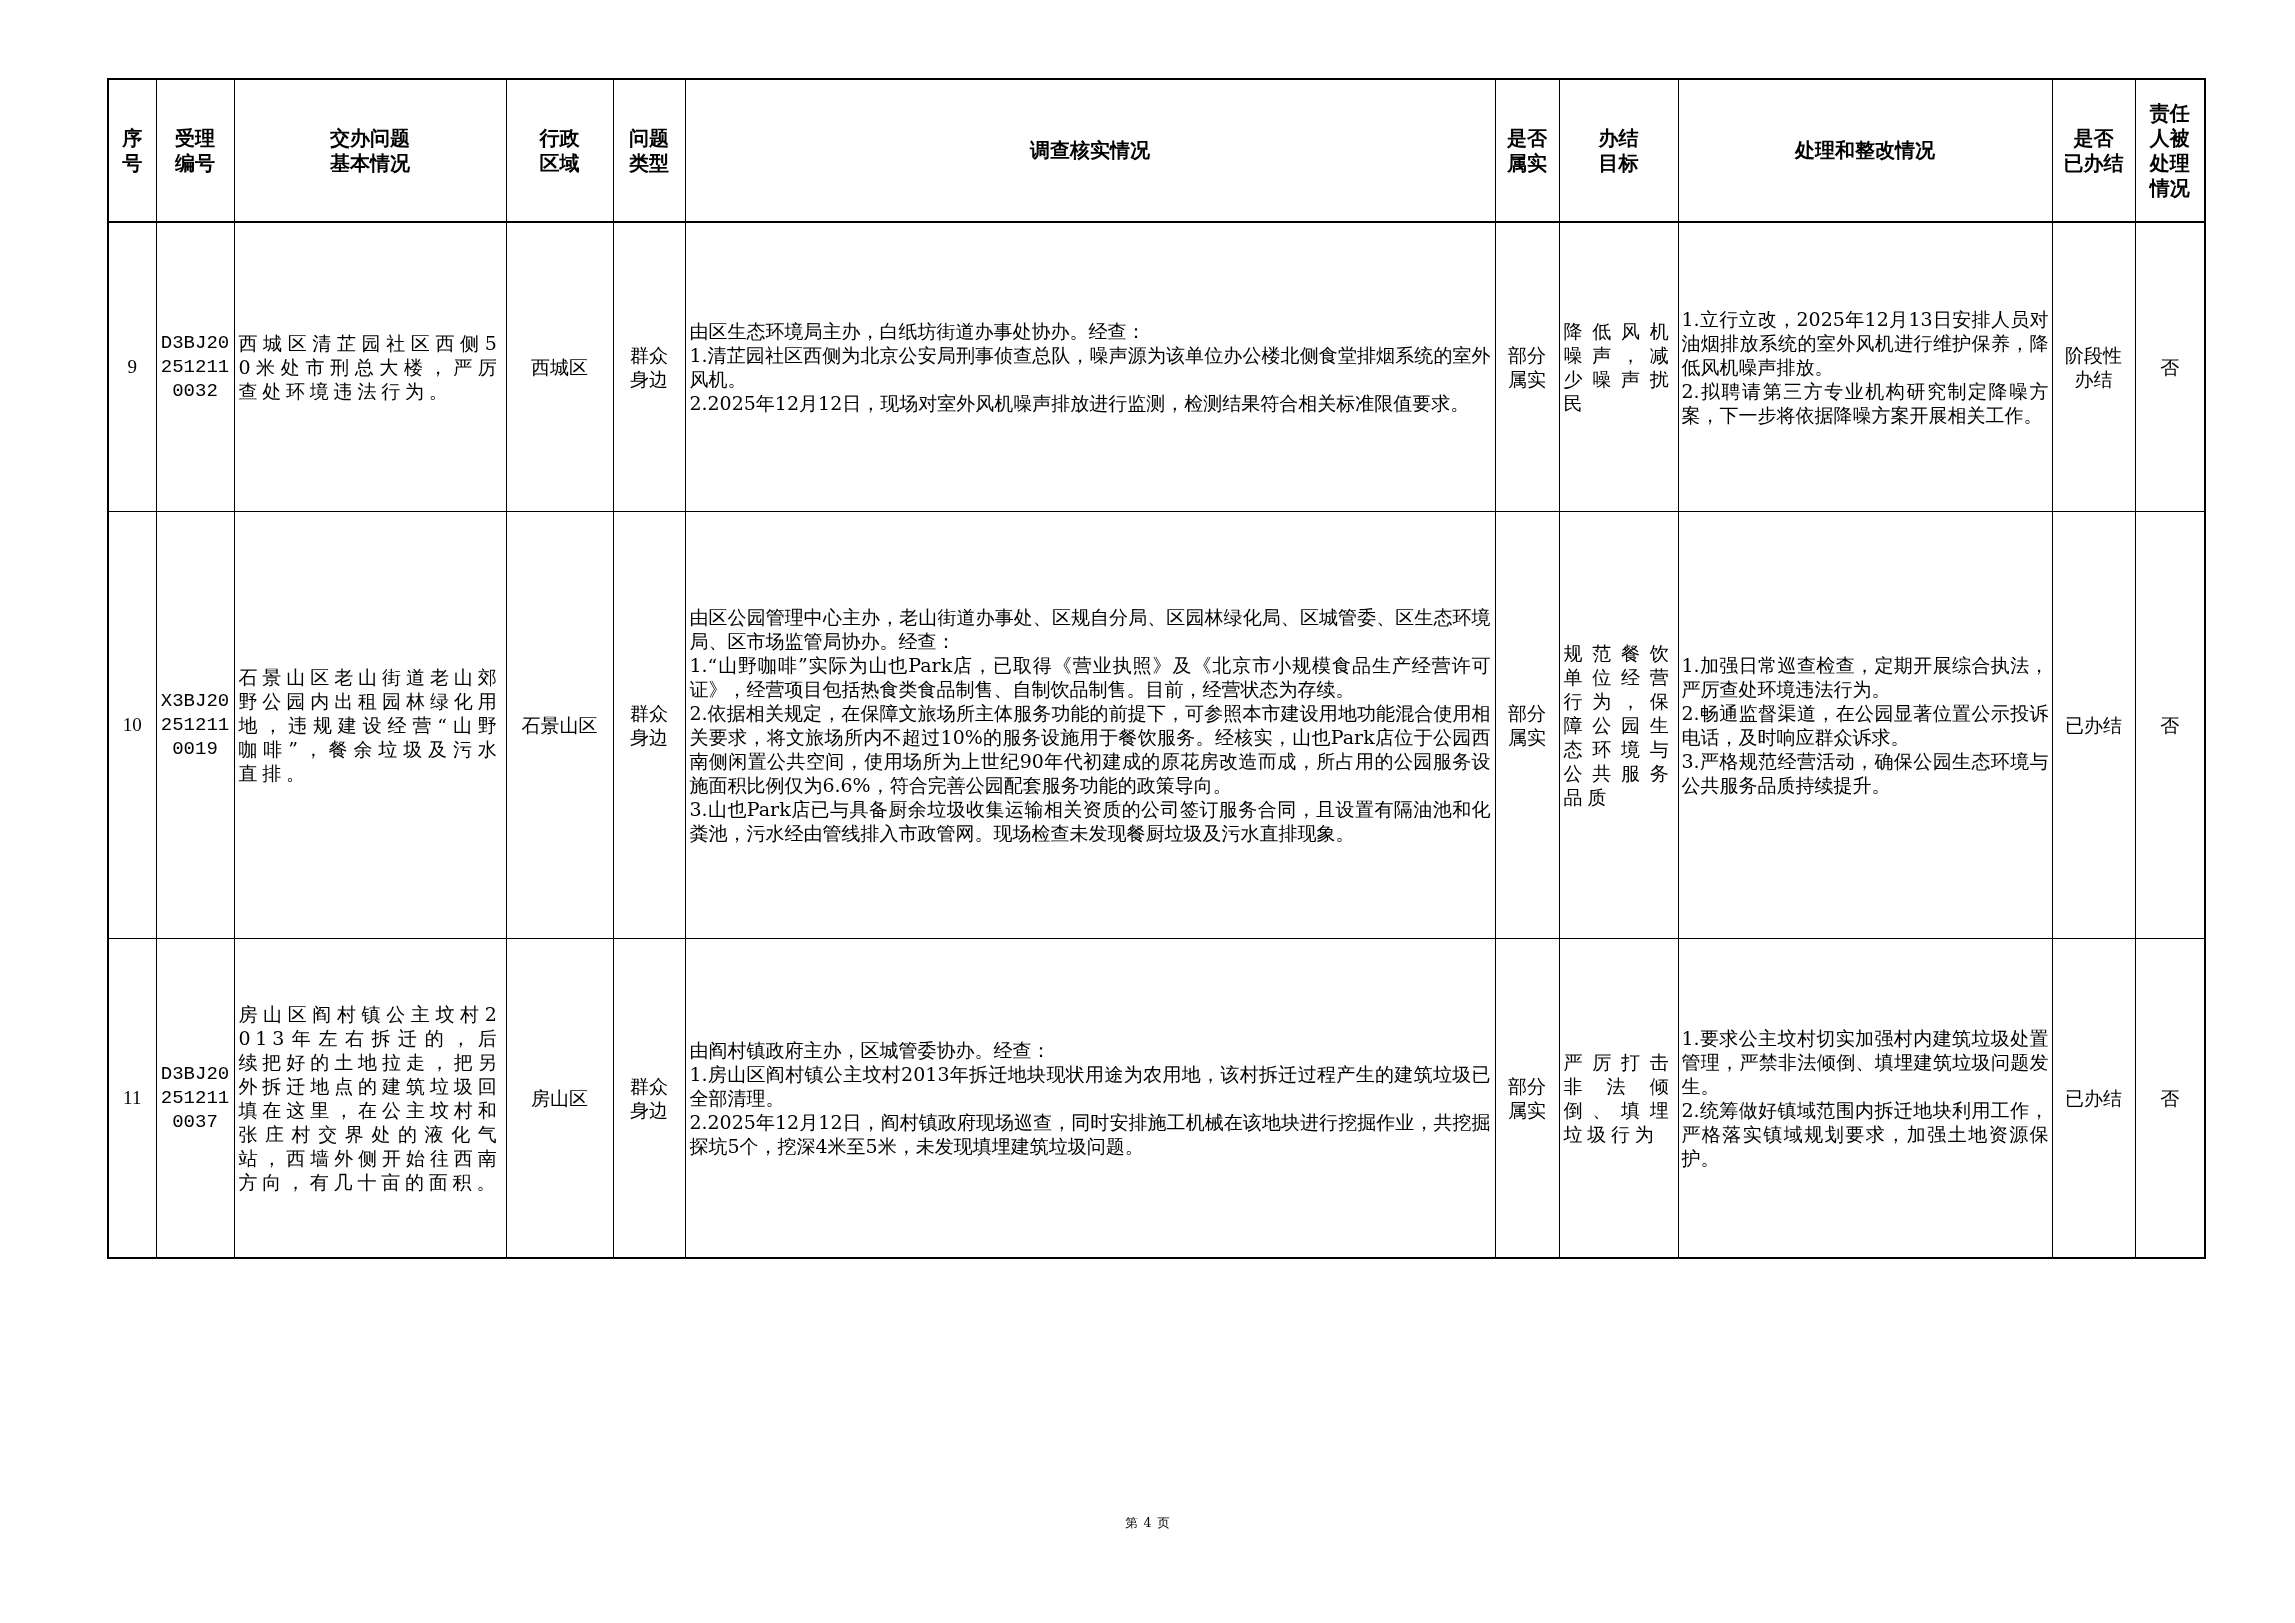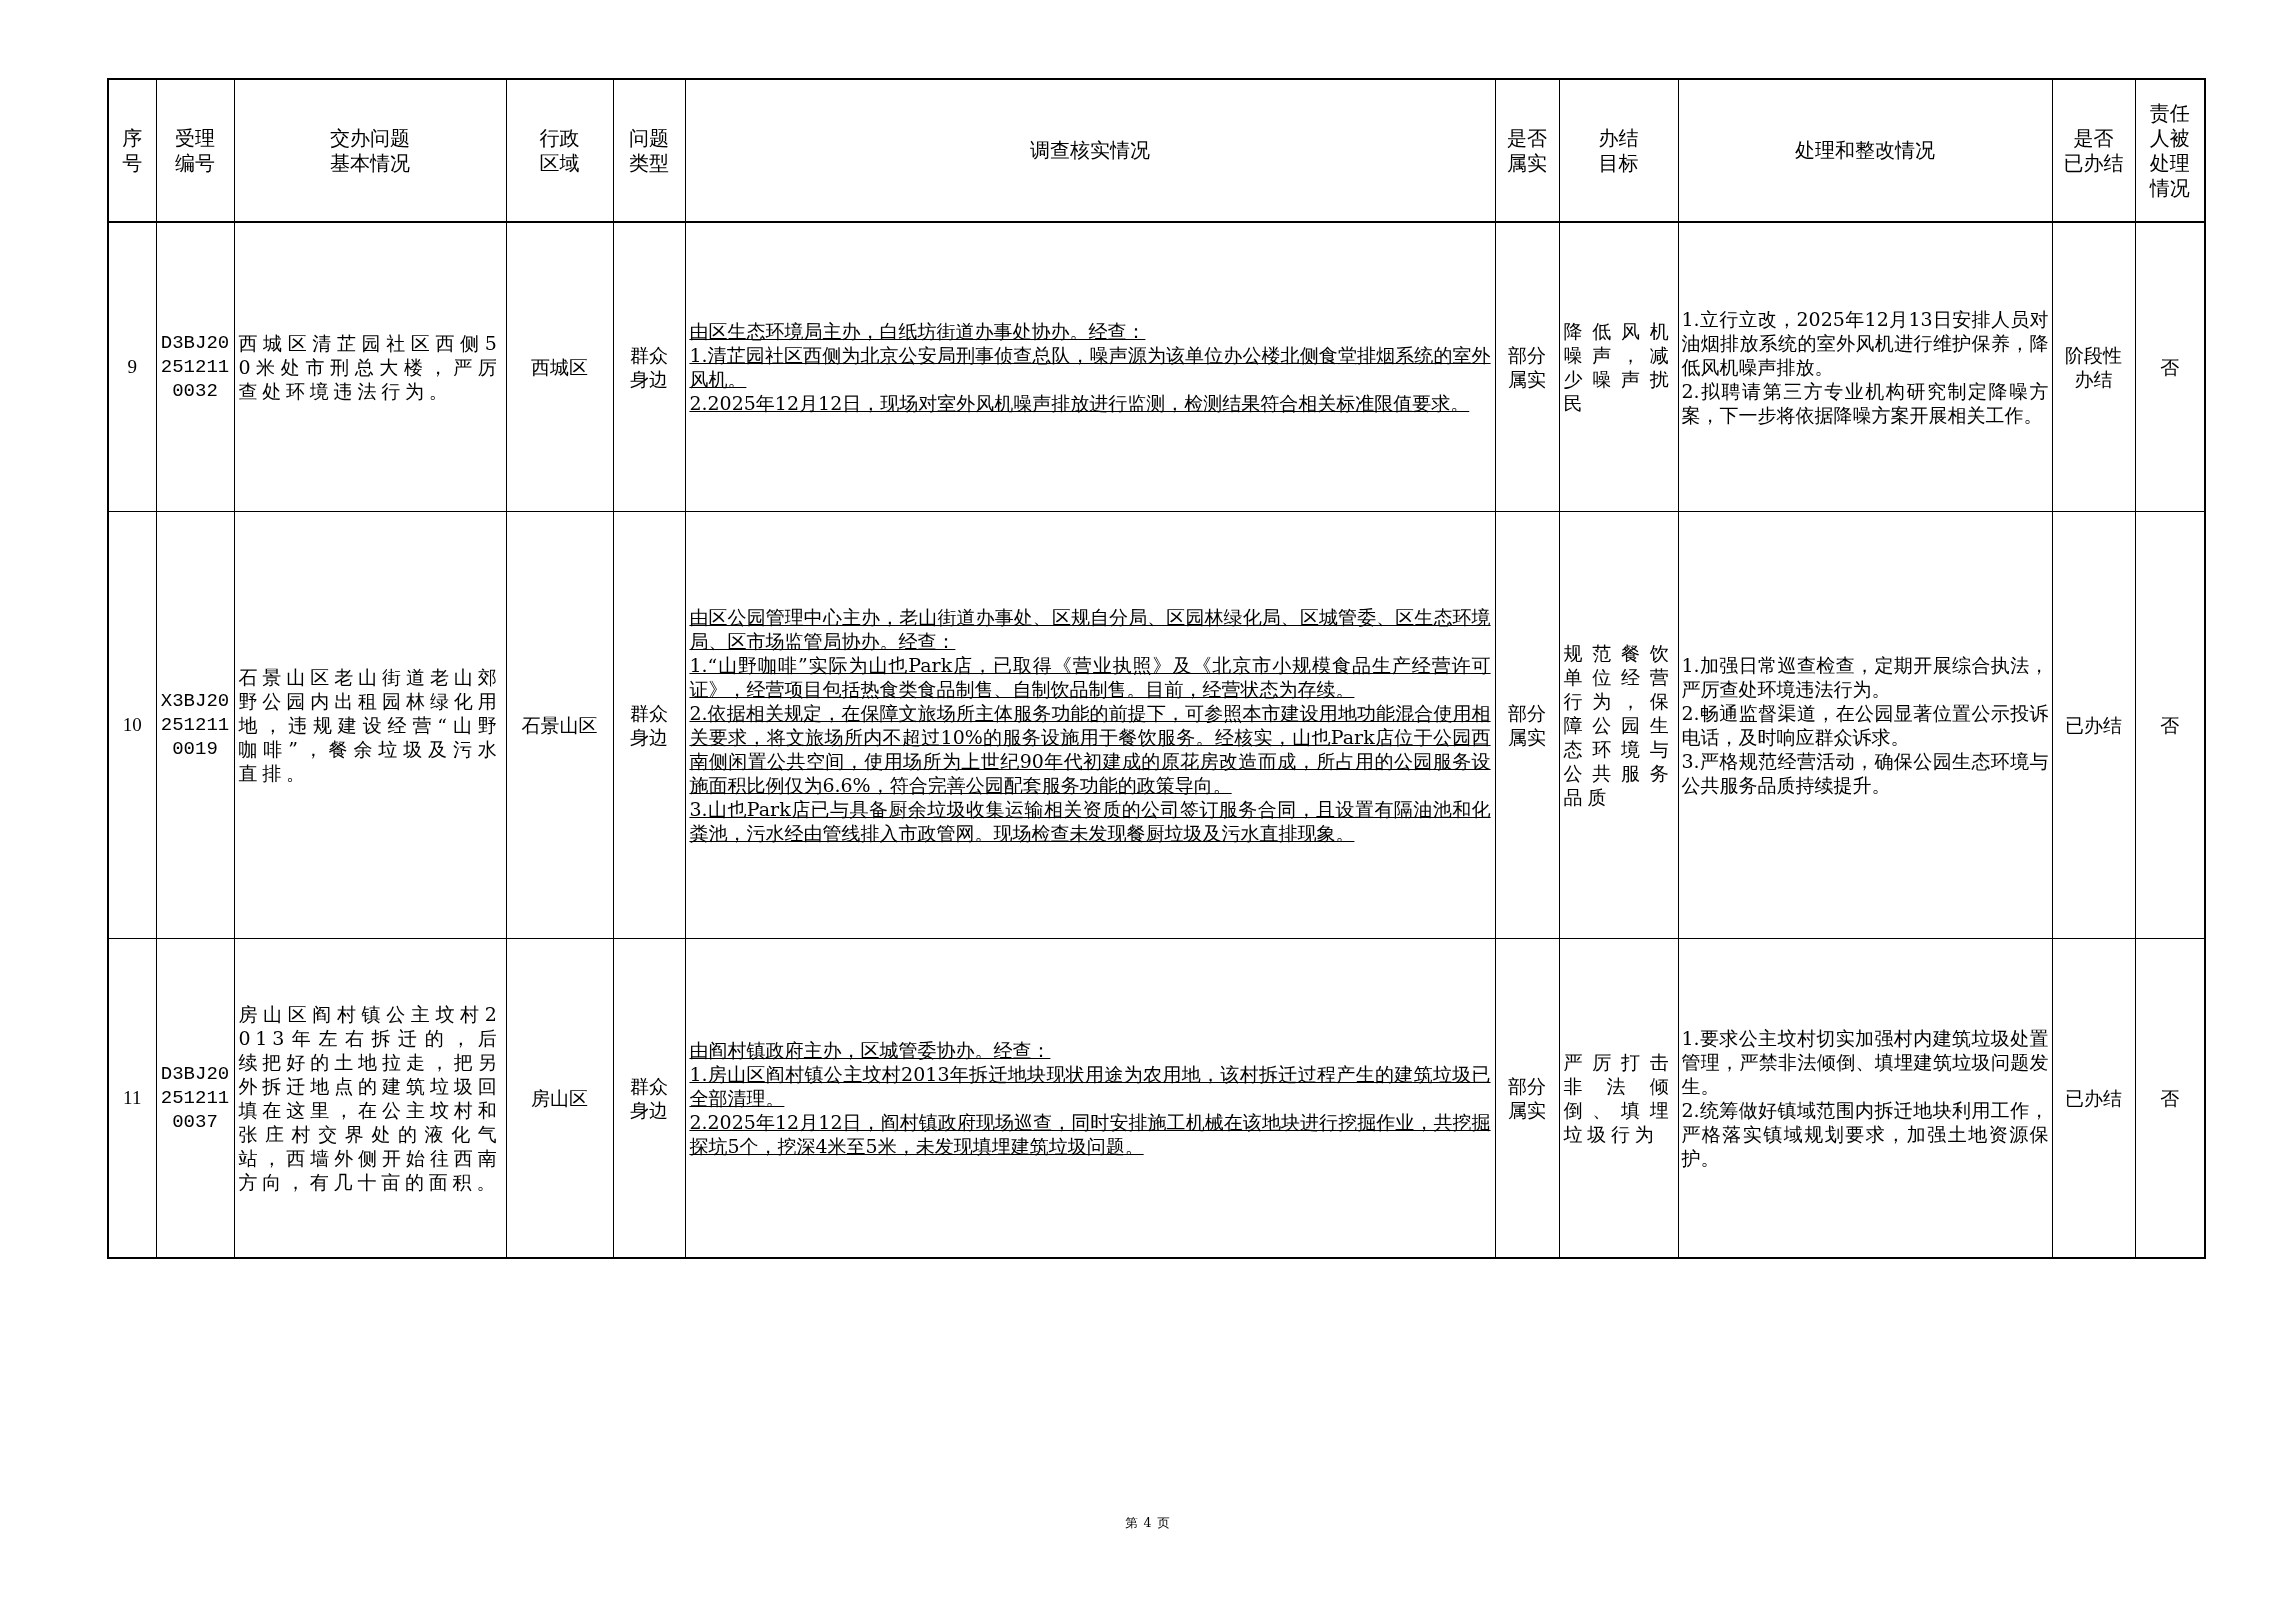--- a/index.html
+++ b/index.html
@@ -11,29 +11,29 @@
     border-collapse: collapse; table-layout: fixed;
     width: 2096px;
     border: 2.4px solid #000;
   }
   table.grid td, table.grid th {
     border: 1.4px solid #000; padding: 0; vertical-align: middle;
     font-size: 19px; line-height: 24px;
   }
   table.grid th {
     font-family: "DejaVu Sans", "Liberation Sans", sans-serif;
-    font-weight: normal; text-align: center; height: 141px;
+    font-weight: bold; text-align: center; height: 141px;
     font-size: 20px; line-height: 25px;
   }
   tr.head-row { border-bottom: 2.9px solid #000; }
   tr.r9 td { height: 288px; }
   tr.r10 td { height: 426px; }
   tr.r11 td { height: 318px; }
   .c { text-align: center; }
-  .j { text-align: justify; text-align-last: left; padding: 0 3.9px !important; text-decoration: underline; }
+  .j { text-align: justify; text-align-last: left; padding: 0 3.9px !important; }
   .jt { text-align: justify; text-align-last: left; padding: 0 2.9px !important; letter-spacing: 0; }
   .num { font-family: "Liberation Serif", "DejaVu Serif", serif; font-size: 20px; }
   .code { font-family: Liberation Mono, monospace; font-size: 19px; line-height: 24px;
           text-align: center; word-break: break-all; padding: 0 1.9px !important; }
   .cell-text { display: block; white-space: pre-wrap; word-break: break-all; }
   .spread { text-align: justify; text-align-last: left; word-break: break-all; padding: 0 3.9px !important; letter-spacing: 4.8px; }
   .footer { position: absolute; left: 0; width: 2295px; top: 1515px; text-align: center;
             font-size: 12.5px; font-family: "DejaVu Serif", "Liberation Serif", serif; }
   .footer span { margin: 0 2.9px; }
 </style>

